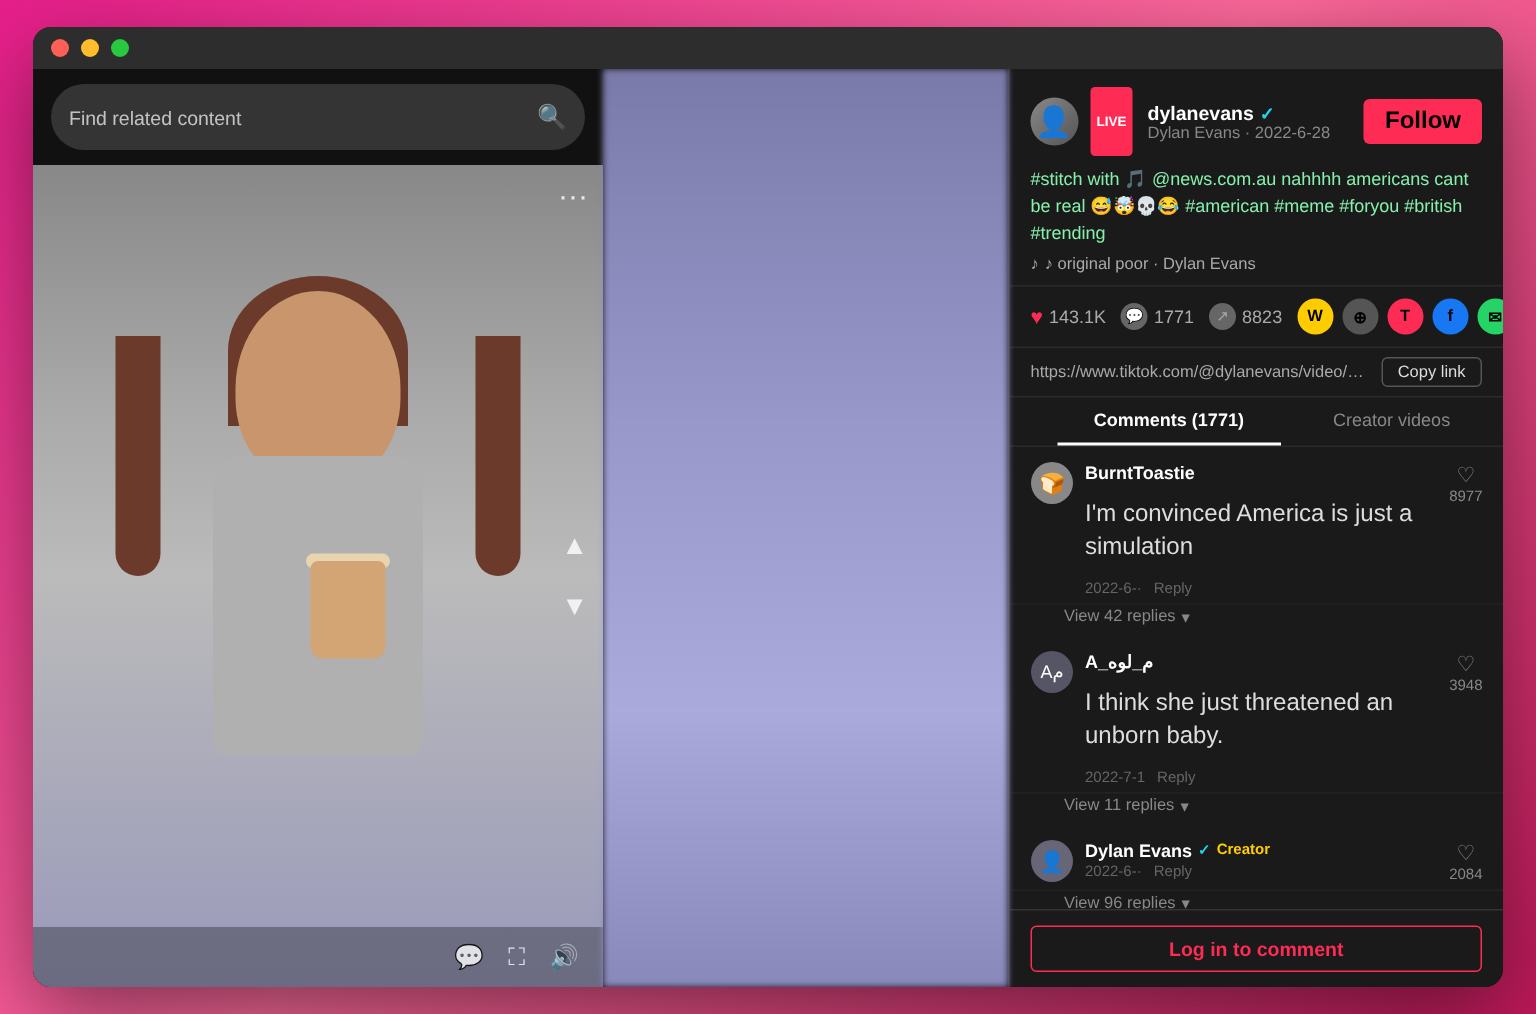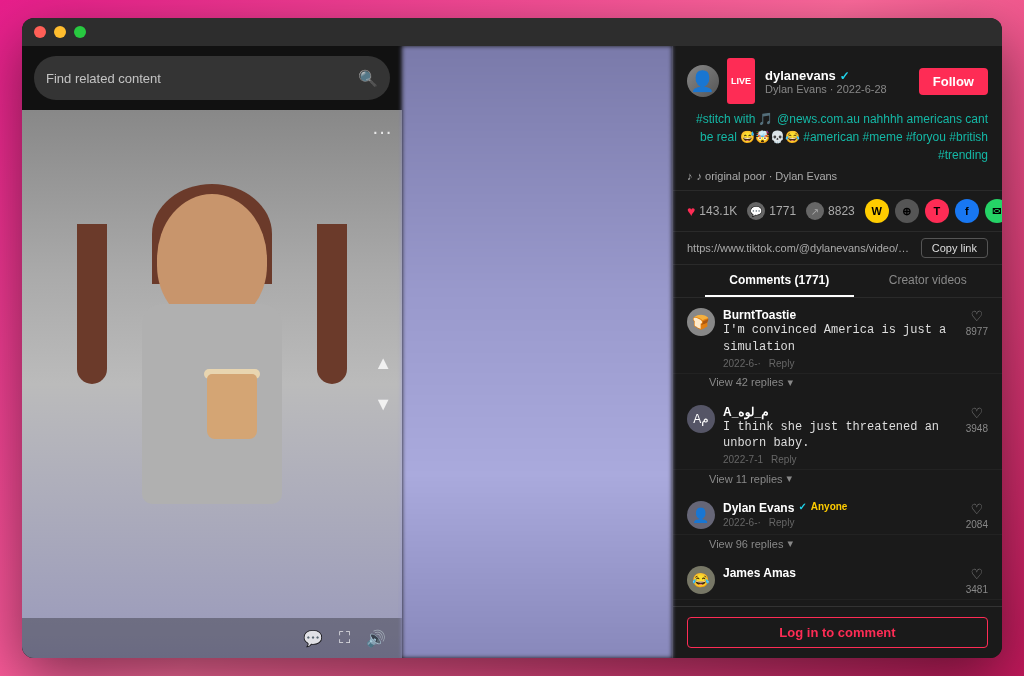--- a/index.html
+++ b/index.html
@@ -266,34 +266,33 @@
       font-weight: 600;
       color: #fff;
       display: flex;
       align-items: flex-end;
       gap: 4px;
     }
     .verified-icon { color: #20d5ec; font-size: 12px; }
     .creator-date { font-size: 11px; color: #888; }
     .follow-btn {
       background: #fe2c55;
-      color: #ffffff;
+      color: #000000;
       border: none;
       border-radius: 4px;
       padding: 6px 14px;
-      font-size: 13px;
+      font-size: 16px;
       font-weight: 600;
       cursor: pointer;
     }
     .caption {
       font-size: 12px;
-      color: #14b8a6;
+      color: #86efac;
       line-height: 1.5;
       margin-bottom: 6px;
-      text-align: right;
     }
     .sound-row {
       font-size: 11px;
       color: #aaa;
       display: flex;
       align-items: center;
       gap: 4px;
     }
     .stats-row {
       display: flex;
@@ -402,35 +401,34 @@
       font-size: 12px;
       color: #fff;
       overflow: hidden;
     }
     .comment-body { flex: 1; min-width: 0; }
     .comment-username {
       font-size: 12px;
       font-weight: 600;
       color: #fff;
       display: flex;
-      align-items: flex-start;
+      align-items: center;
       gap: 4px;
     }
     .creator-badge {
       font-size: 10px;
       color: #ffcc00;
       font-weight: 600;
     }
     .creator-dot { color: #20d5ec; font-size: 10px; }
     .comment-text {
-      font-size: 12px;
+      font-size: 16px;
       color: #ddd;
       line-height: 1.4;
-      margin: 0 0;
-      font-family: Liberation Mono, monospace;
+      margin: 10px 0;
     }
     .comment-meta {
       font-size: 10px;
       color: #666;
       display: flex;
       align-items: center;
       gap: 8px;
       margin-top: 2px;
     }
     .reply-link { cursor: pointer; }
@@ -644,21 +642,21 @@
         </div>
 
         <div class="comment-item">
           <div class="comment-avatar" style="background:#667;">
             <span style="font-size:14px;">👤</span>
           </div>
           <div class="comment-body">
             <div class="comment-username">
               <span>Dylan Evans</span>
               <span class="creator-dot">✓</span>
-              <span class="creator-badge">Anyone</span>
+              <span class="creator-badge">Creator</span>
             </div>
             <div class="comment-meta">
               <span>2022-6-·</span>
               <span class="reply-link">Reply</span>
             </div>
           </div>
           <div class="comment-right">
             <span class="like-icon-btn">♡</span>
             <span class="like-count">2084</span>
           </div>

